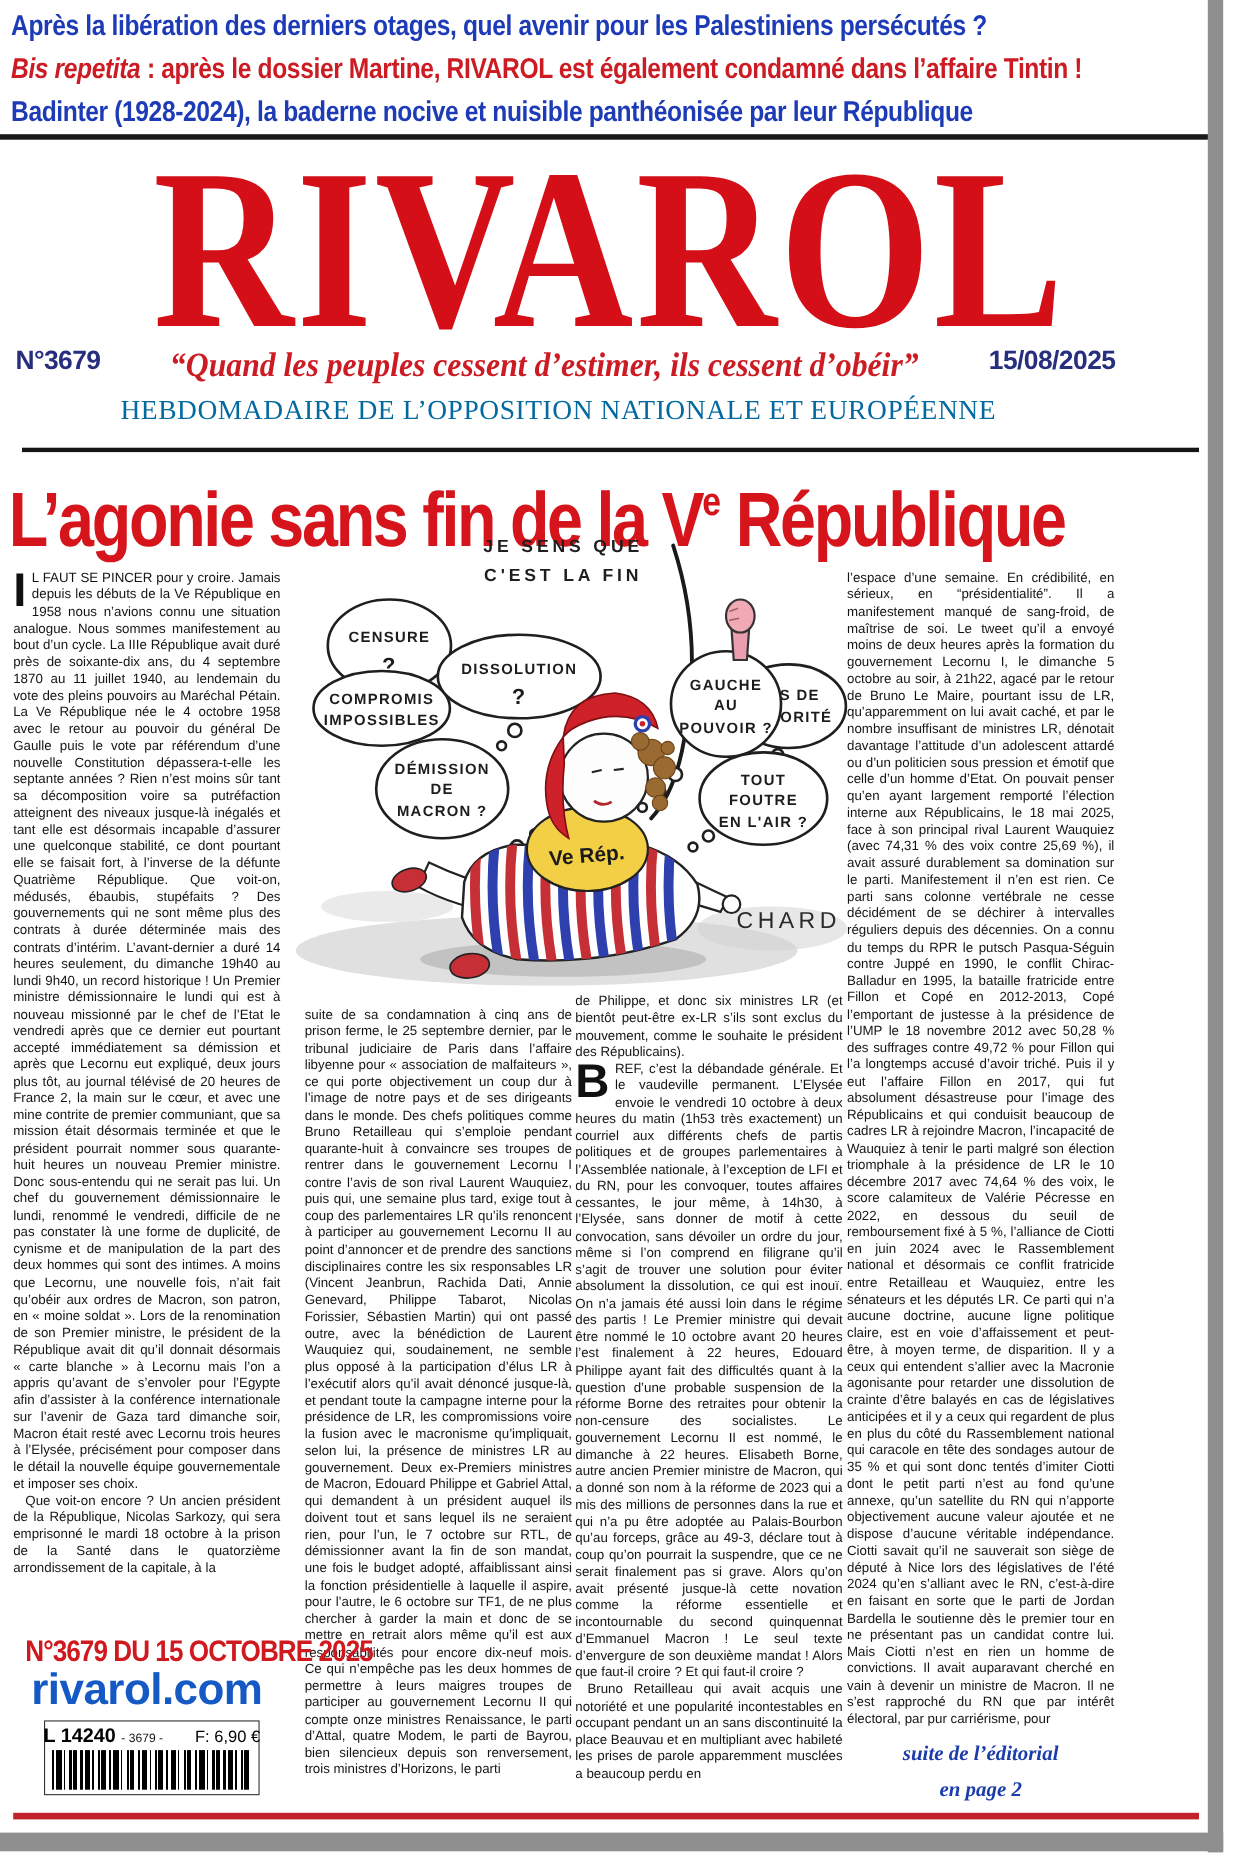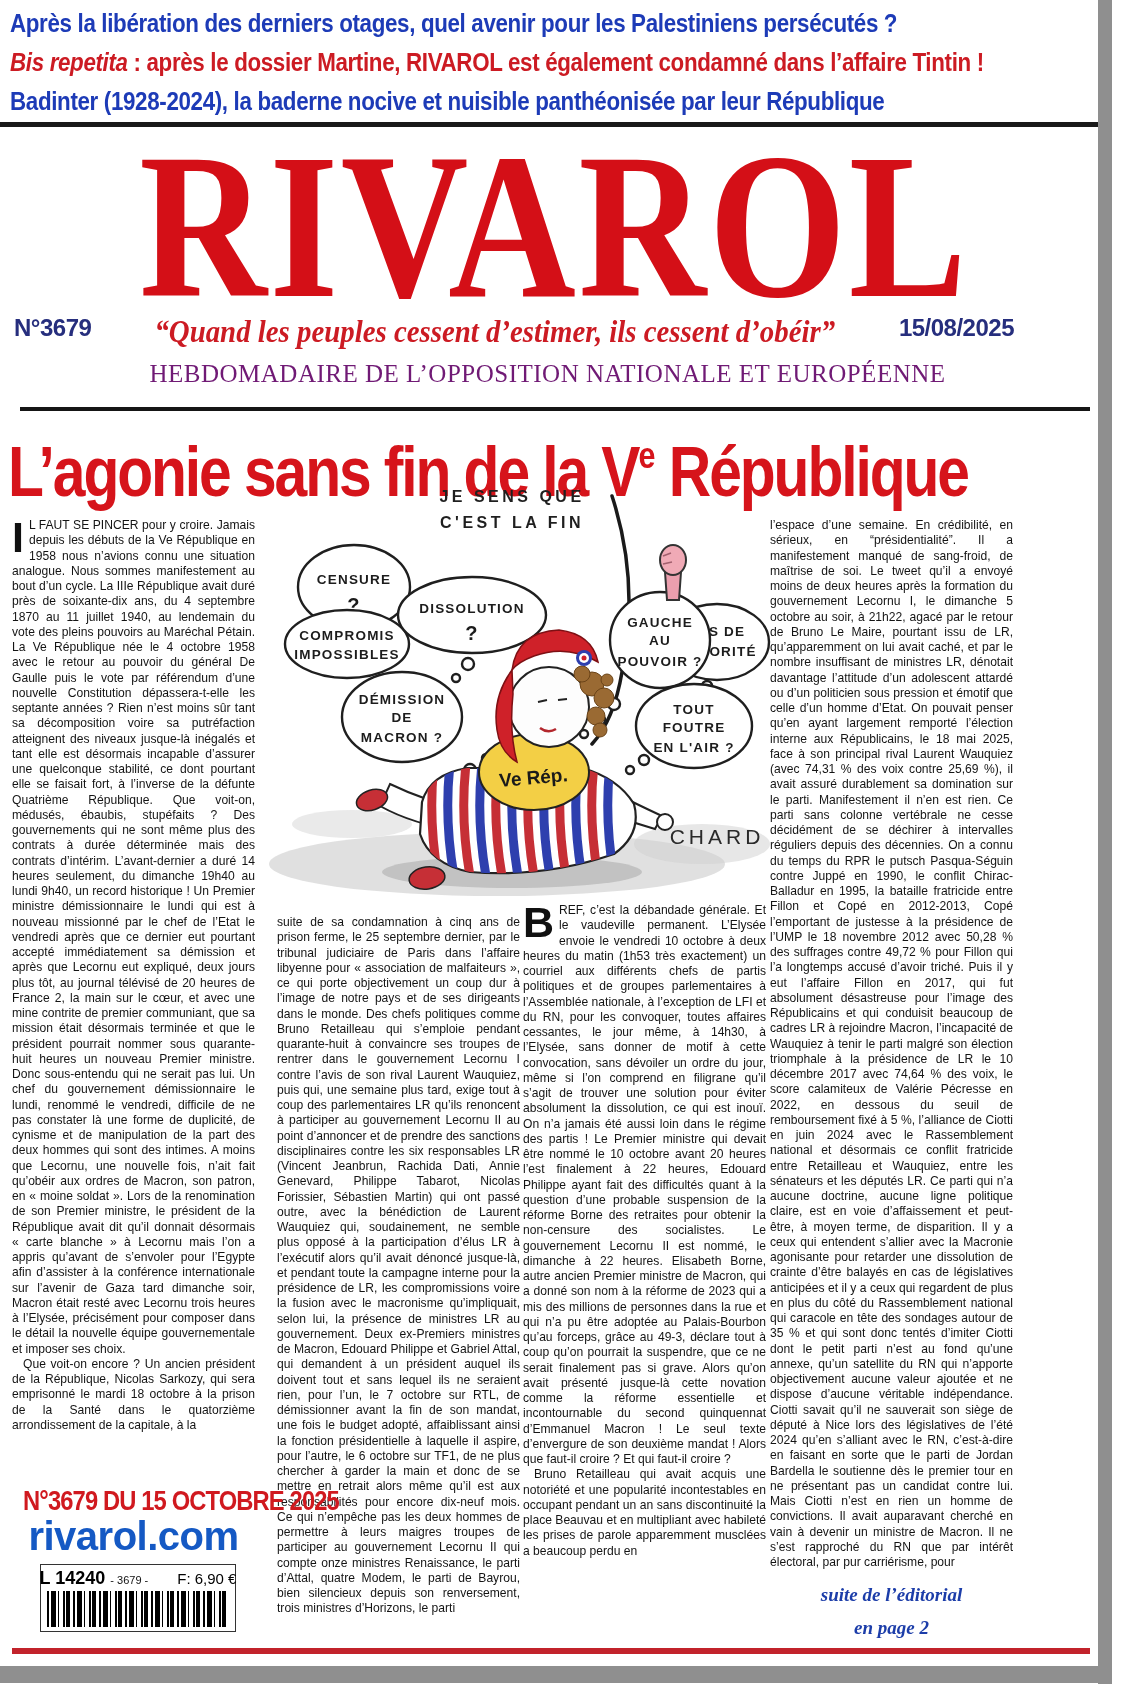--- a/index.html
+++ b/index.html
@@ -18,21 +18,21 @@
 
   
   .masthead{position:absolute;left:0;top:126px;width:1040px;text-align:center;padding-left:34px;}
   .mast-title{font-family:"Liberation Serif",serif;font-weight:bold;font-size:208px;line-height:200px;
               color:#d40f17;letter-spacing:3px;transform:scaleX(0.85);transform-origin:center;display:inline-block;}
   .inforow{position:absolute;left:14px;top:314px;width:1000px;display:flex;align-items:flex-start;}
   .issue-no,.issue-date{font-size:24px;font-weight:bold;color:#262e7d;letter-spacing:-0.5px;white-space:nowrap;}
   .mast-quote{flex:1;text-align:center;font-family:"Liberation Serif",serif;font-style:italic;font-weight:bold;
               font-size:31px;color:#cc1b23;white-space:nowrap;transform:scaleX(0.93);transform-origin:center;}
   .subtitle{position:absolute;left:0;top:360px;width:1015px;text-align:center;
-            font-family:"Liberation Serif",serif;font-size:25px;color:#701a75;letter-spacing:0.5px;padding-left:40px;}
+            font-family:"Liberation Serif",serif;font-size:25px;color:#0369a1;letter-spacing:0.5px;}
 
   .rule2{position:absolute;left:20px;top:407px;width:1070px;height:4px;background:#151515;}
 
   
   .headline{position:absolute;left:8px;top:408px;width:1015px;color:#d6141b;font-weight:bold;
             font-size:70px;line-height:96px;letter-spacing:-2.5px;white-space:nowrap;
             transform:scaleX(0.84);transform-origin:left;}
   .headline sup{font-size:0.52em;vertical-align:28px;letter-spacing:-1px;}
 
   
@@ -244,20 +244,21 @@
   <div class="col" id="col1">
     <p class="para"><span class="dropcap">I</span><span>L FAUT SE PINCER pour y croire. Jamais depuis les débuts de la Ve République en 1958 nous n’avions connu une situation analogue. Nous sommes manifestement au bout d’un cycle. La IIIe République avait duré près de soixante-dix ans, du 4 septembre 1870 au 11 juillet 1940, au lendemain du vote des pleins pouvoirs au Maréchal Pétain. La Ve République née le 4 octobre 1958 avec le retour au pouvoir du général De Gaulle puis le vote par référendum d’une nouvelle Constitution dépassera-t-elle les septante années ? Rien n’est moins sûr tant sa décomposition voire sa putréfaction atteignent des niveaux jusque-là inégalés et tant elle est désormais incapable d’assurer une quelconque stabilité, ce dont pourtant elle se faisait fort, à l’inverse de la défunte Quatrième République. Que voit-on, médusés, ébaubis, stupéfaits ? Des gouvernements qui ne sont même plus des contrats à durée déterminée mais des contrats d’intérim. L’avant-dernier a duré 14 heures seulement, du dimanche 19h40 au lundi 9h40, un record historique ! Un Premier ministre démissionnaire le lundi qui est à nouveau missionné par le chef de l’Etat le vendredi après que ce dernier eut pourtant accepté immédiatement sa démission et après que Lecornu eut expliqué, deux jours plus tôt, au journal télévisé de 20 heures de France 2, la main sur le cœur, et avec une mine contrite de premier communiant, que sa mission était désormais terminée et que le président pourrait nommer sous quarante-huit heures un nouveau Premier ministre. Donc sous-entendu qui ne serait pas lui. Un chef du gouvernement démissionnaire le lundi, renommé le vendredi, difficile de ne pas constater là une forme de duplicité, de cynisme et de manipulation de la part des deux hommes qui sont des intimes. A moins que Lecornu, une nouvelle fois, n’ait fait qu’obéir aux ordres de Macron, son patron, en « moine soldat ». Lors de la renomination de son Premier ministre, le président de la République avait dit qu’il donnait désormais « carte blanche » à Lecornu mais l’on a appris qu’avant de s’envoler pour l’Egypte afin d’assister à la conférence internationale sur l’avenir de Gaza tard dimanche soir, Macron était resté avec Lecornu trois heures à l’Elysée, précisément pour composer dans le détail la nouvelle équipe gouvernementale et imposer ses choix.</span></p>
     <p class="para ind">Que voit-on encore ? Un ancien président de la République, Nicolas Sarkozy, qui sera emprisonné le mardi 18 octobre à la prison de la Santé dans le quatorzième arrondissement de la capitale, à la</p>
   </div>
 
   <div class="col" id="col2">
     <p class="para">suite de sa condamnation à cinq ans de prison ferme, le 25 septembre dernier, par le tribunal judiciaire de Paris dans l’affaire libyenne pour « association de malfaiteurs », ce qui porte objectivement un coup dur à l’image de notre pays et de ses dirigeants dans le monde. Des chefs politiques comme Bruno Retailleau qui s’emploie pendant quarante-huit à convaincre ses troupes de rentrer dans le gouvernement Lecornu I contre l’avis de son rival Laurent Wauquiez, puis qui, une semaine plus tard, exige tout à coup des parlementaires LR qu’ils renoncent à participer au gouvernement Lecornu II au point d’annoncer et de prendre des sanctions disciplinaires contre les six responsables LR (Vincent Jeanbrun, Rachida Dati, Annie Genevard, Philippe Tabarot, Nicolas Forissier, Sébastien Martin) qui ont passé outre, avec la bénédiction de Laurent Wauquiez qui, soudainement, ne semble plus opposé à la participation d’élus LR à l’exécutif alors qu’il avait dénoncé jusque-là, et pendant toute la campagne interne pour la présidence de LR, les compromissions voire la fusion avec le macronisme qu’impliquait, selon lui, la présence de ministres LR au gouvernement. Deux ex-Premiers ministres de Macron, Edouard Philippe et Gabriel Attal, qui demandent à un président auquel ils doivent tout et sans lequel ils ne seraient rien, pour l’un, le 7 octobre sur RTL, de démissionner avant la fin de son mandat, une fois le budget adopté, affaiblissant ainsi la fonction présidentielle à laquelle il aspire, pour l’autre, le 6 octobre sur TF1, de ne plus chercher à garder la main et donc de se mettre en retrait alors même qu’il est aux responsabilités pour encore dix-neuf mois. Ce qui n’empêche pas les deux hommes de permettre à leurs maigres troupes de participer au gouvernement Lecornu II qui compte onze ministres Renaissance, le parti d’Attal, quatre Modem, le parti de Bayrou, bien silencieux depuis son renversement, trois ministres d’Horizons, le parti</p>
   </div>
 
   <div class="col" id="col3">
+    <p class="para">de Philippe, et donc six ministres LR (et bientôt peut-être ex-LR s’ils sont exclus du mouvement, comme le souhaite le président des Républicains).</p>
     <p class="para"><span class="dropcap">B</span><span>REF, c’est la débandade générale. Et le vaudeville permanent. L’Elysée envoie le vendredi 10 octobre à deux heures du matin (1h53 très exactement) un courriel aux différents chefs de partis politiques et de groupes parlementaires à l’Assemblée nationale, à l’exception de LFI et du RN, pour les convoquer, toutes affaires cessantes, le jour même, à 14h30, à l’Elysée, sans donner de motif à cette convocation, sans dévoiler un ordre du jour, même si l’on comprend en filigrane qu’il s’agit de trouver une solution pour éviter absolument la dissolution, ce qui est inouï. On n’a jamais été aussi loin dans le régime des partis ! Le Premier ministre qui devait être nommé le 10 octobre avant 20 heures l’est finalement à 22 heures, Edouard Philippe ayant fait des difficultés quant à la question d’une probable suspension de la réforme Borne des retraites pour obtenir la non-censure des socialistes. Le gouvernement Lecornu II est nommé, le dimanche à 22 heures. Elisabeth Borne, autre ancien Premier ministre de Macron, qui a donné son nom à la réforme de 2023 qui a mis des millions de personnes dans la rue et qui n’a pu être adoptée au Palais-Bourbon qu’au forceps, grâce au 49-3, déclare tout à coup qu’on pourrait la suspendre, que ce ne serait finalement pas si grave. Alors qu’on avait présenté jusque-là cette novation comme la réforme essentielle et incontournable du second quinquennat d’Emmanuel Macron !  Le seul texte d’envergure de son deuxième mandat ! Alors que faut-il croire ? Et qui faut-il croire ?</span></p>
     <p class="para ind">Bruno Retailleau qui avait acquis une notoriété et une popularité incontestables en occupant pendant un an sans discontinuité la place Beauvau et en multipliant avec habileté les prises de parole apparemment musclées a beaucoup perdu en</p>
   </div>
 
   <div class="col" id="col4">
     <p class="para">l’espace d’une semaine. En crédibilité, en sérieux, en “présidentialité”. Il a manifestement manqué de sang-froid, de maîtrise de soi. Le tweet qu’il a envoyé moins de deux heures après la formation du gouvernement Lecornu I, le dimanche 5 octobre au soir, à 21h22, agacé par le retour de Bruno Le Maire, pourtant issu de LR, qu’apparemment on lui avait caché, et par le nombre insuffisant de ministres LR, dénotait davantage l’attitude d’un adolescent attardé ou d’un politicien sous pression et émotif que celle d’un homme d’Etat. On pouvait penser qu’en ayant largement remporté l’élection interne aux Républicains, le 18 mai 2025, face à son principal rival Laurent Wauquiez (avec 74,31 % des voix contre 25,69 %), il avait assuré durablement sa domination sur le parti. Manifestement il n’en est rien. Ce parti sans colonne vertébrale ne cesse décidément de se déchirer à intervalles réguliers depuis des décennies. On a connu du temps du RPR le putsch Pasqua-Séguin contre Juppé en 1990, le conflit Chirac-Balladur en 1995, la bataille fratricide entre Fillon et Copé en 2012-2013, Copé l’emportant de justesse à la présidence de l’UMP le 18 novembre 2012 avec 50,28 % des suffrages contre 49,72 % pour Fillon qui l’a longtemps accusé d’avoir triché. Puis il y eut l’affaire Fillon en 2017, qui fut absolument désastreuse pour l’image des Républicains et qui conduisit beaucoup de cadres LR à rejoindre Macron, l’incapacité de Wauquiez à tenir le parti malgré son élection triomphale à la présidence de LR le 10 décembre 2017 avec 74,64 % des voix, le score calamiteux de Valérie Pécresse en 2022, en dessous du seuil de remboursement fixé à 5 %, l’alliance de Ciotti en juin 2024 avec le Rassemblement national et désormais ce conflit fratricide entre Retailleau et Wauquiez, entre les sénateurs et les députés LR. Ce parti qui n’a aucune doctrine, aucune ligne politique claire, est en voie d’affaissement et peut-être, à moyen terme, de disparition. Il y a ceux qui entendent s’allier avec la Macronie agonisante pour retarder une dissolution de crainte d’être balayés en cas de législatives anticipées et il y a ceux qui regardent de plus en plus du côté du Rassemblement national qui caracole en tête des sondages autour de 35 % et qui sont donc tentés d’imiter Ciotti dont le petit parti n’est au fond qu’une annexe, qu’un satellite du RN qui n’apporte objectivement aucune valeur ajoutée et ne dispose d’aucune véritable indépendance. Ciotti savait qu’il ne sauverait son siège de député à Nice lors des législatives de l’été 2024 qu’en s’alliant avec le RN, c’est-à-dire en faisant en sorte que le parti de Jordan Bardella le soutienne dès le premier tour en ne présentant pas un candidat contre lui. Mais Ciotti n’est en rien un homme de convictions. Il avait auparavant cherché en vain à devenir un ministre de Macron. Il ne s’est rapproché du RN que par intérêt électoral, par pur carriérisme, pour</p>
   </div>
 
   <div class="issue-line">N°3679 DU 15 OCTOBRE 2025</div>
   <div class="website">rivarol.com</div>

